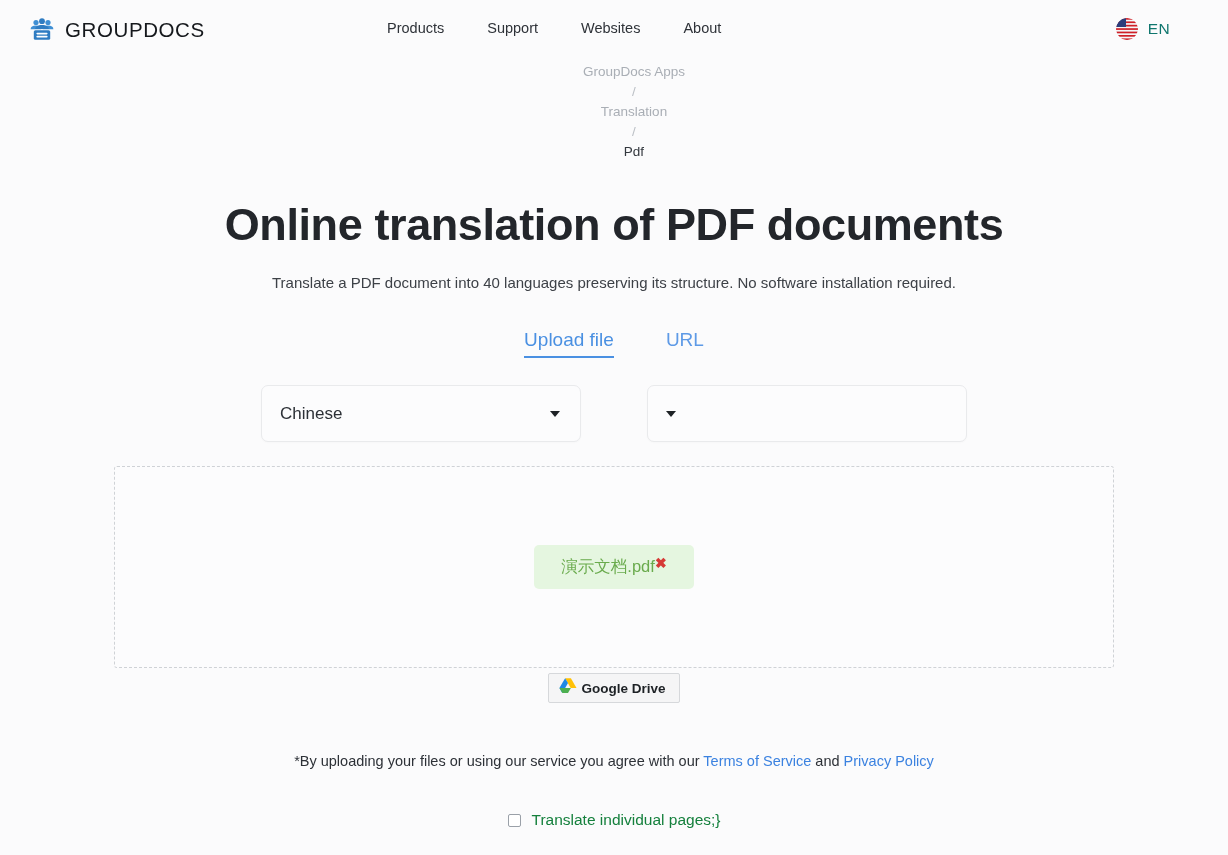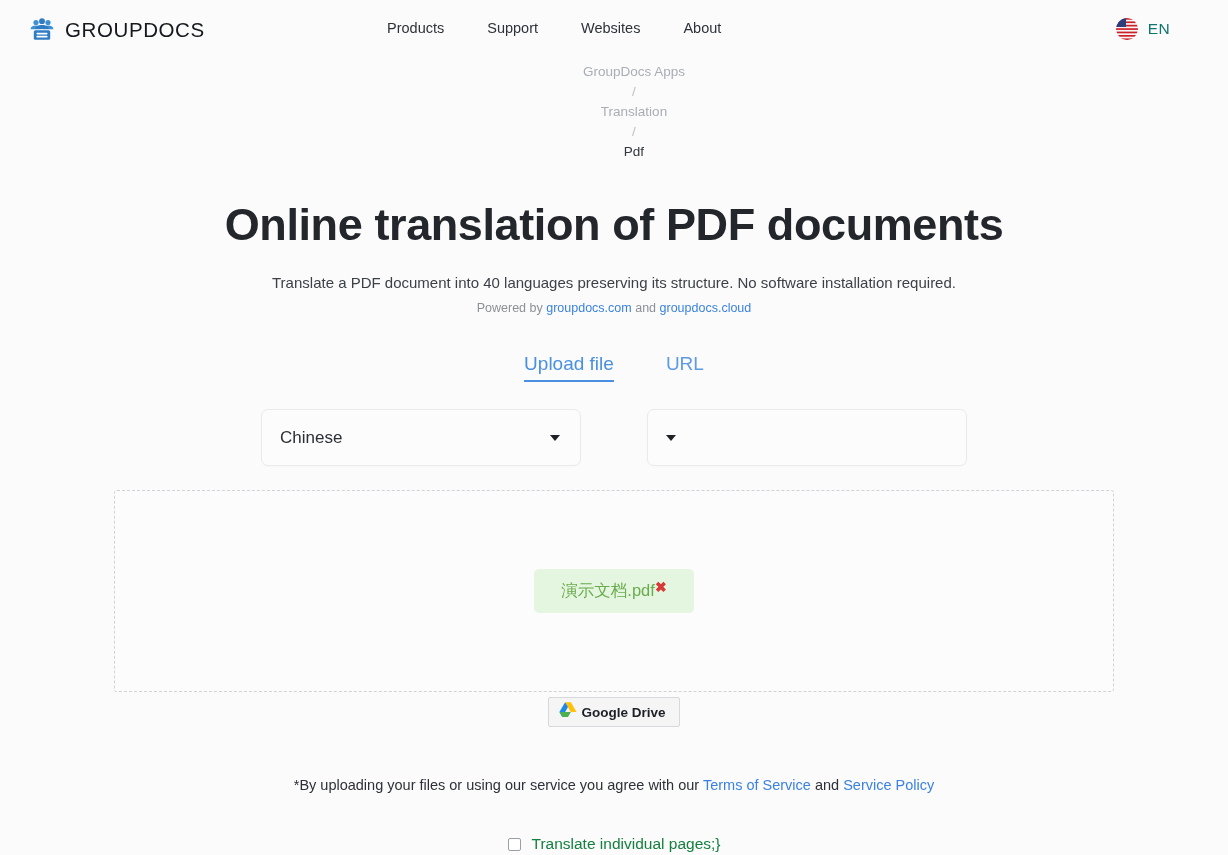--- a/index.html
+++ b/index.html
@@ -381,26 +381,20 @@
   <span class="crumb">GroupDocs Apps</span>
   <span class="sep">/</span>
   <span class="crumb">Translation</span>
   <span class="sep">/</span>
   <span class="crumb current">Pdf</span>
 </div>
 
 <div class="hero">
   <h1 class="page-title">Online translation of PDF documents</h1>
   <div class="subtitle">Translate a PDF document into 40 languages preserving its structure. No software installation required.</div>
-  <div class="powered">
-    <span>Powered by</span>
-    <a class="inline-link">groupdocs.com</a>
-    <span>and</span>
-    <a class="inline-link">groupdocs.cloud</a>
-  </div>
 </div>
 
 <div class="tabs">
   <span class="tab active">Upload file</span>
   <span class="tab">URL</span>
 </div>
 
 <div class="selects">
   <div class="select-box">
     <span class="select-value">Chinese</span>
@@ -428,21 +422,21 @@
       </svg>
     </span>
     <span class="gdrive-label">Google Drive</span>
   </div>
 </div>
 
 <div class="terms">
   <span>*By uploading your files or using our service you agree with our</span>
   <a class="inline-link">Terms of Service</a>
   <span>and</span>
-  <a class="inline-link">Service Policy</a>
+  <a class="inline-link">Privacy Policy</a>
 </div>
 
 <div class="checkbox-row">
   <span class="checkbox"></span>
   <span class="checkbox-label">Translate individual pages;}</span>
 </div>
 
 <div class="bottom-bar">
   <div class="format-select">
     <span class="format-value">PDF</span>

